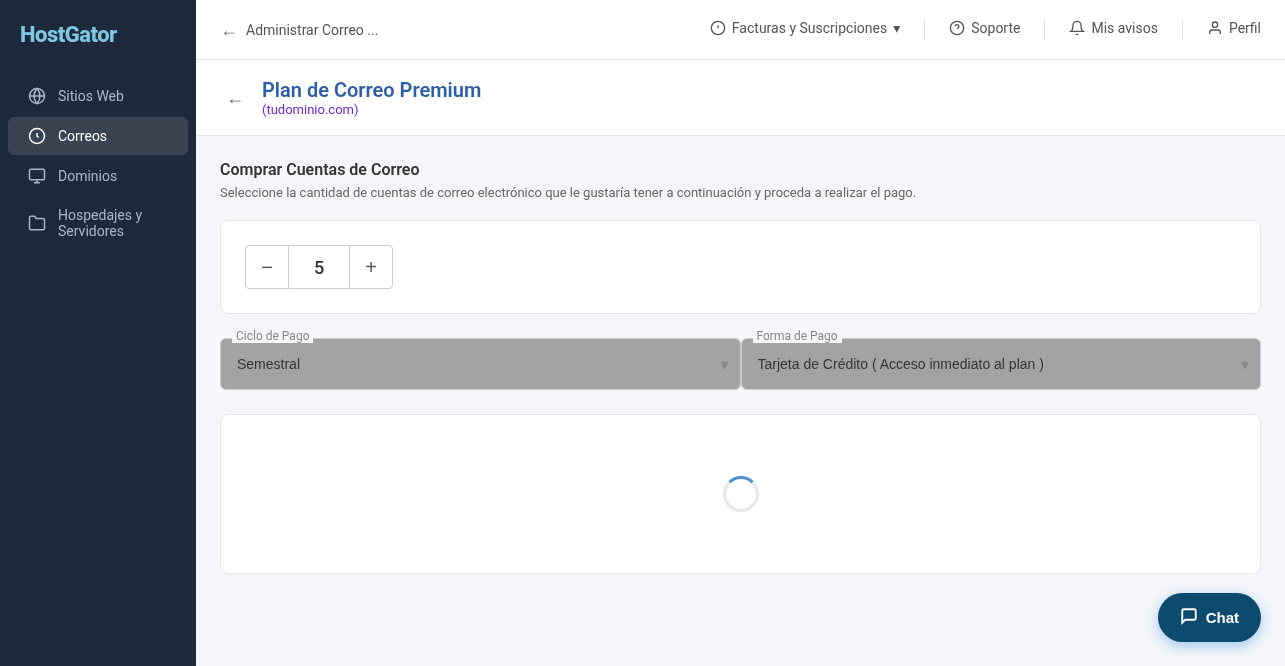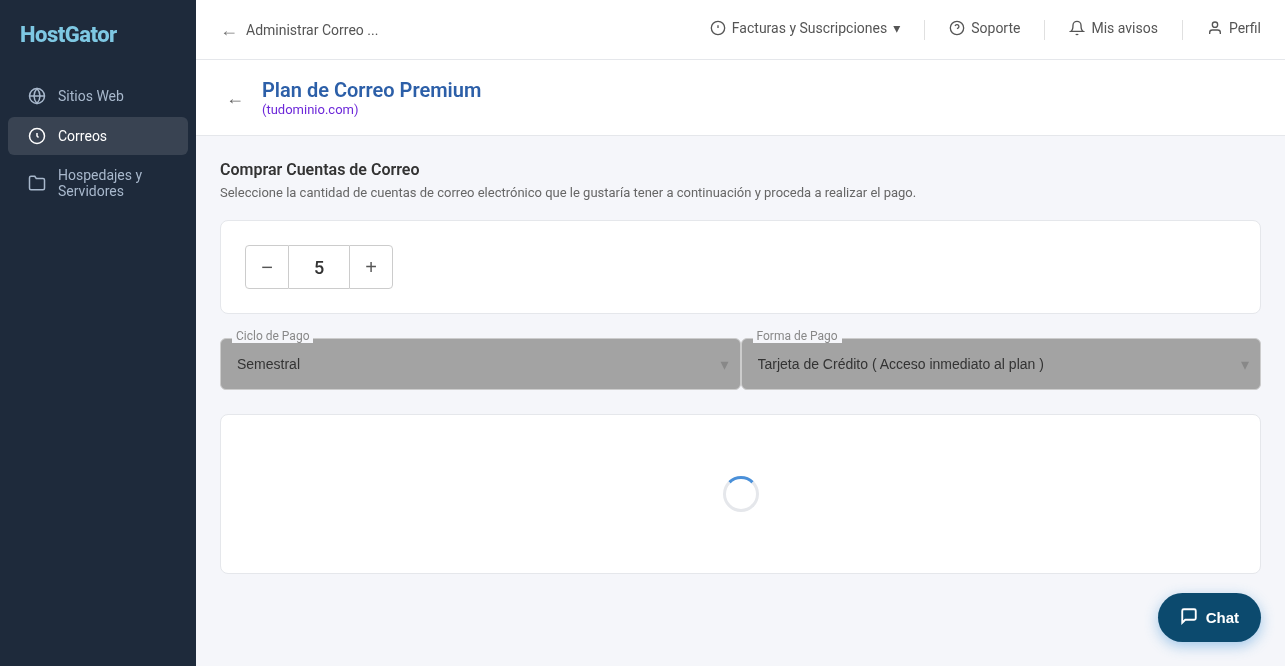--- a/index.html
+++ b/index.html
@@ -291,20 +291,30 @@
         <svg width="18" height="18" viewBox="0 0 24 24" fill="none" stroke="currentColor" stroke-width="2">
             <circle cx="12" cy="12" r="10"></circle>
             <polyline points="12 8 12 12 14 14"></polyline>
           </svg>
       </span>
       <span>Correos</span>
     </div>
     <div class="sidebar-item">
       <span class="icon">
         <svg width="18" height="18" viewBox="0 0 24 24" fill="none" stroke="currentColor" stroke-width="2">
+            <rect x="2" y="3" width="20" height="14" rx="2"></rect>
+            <line x1="8" y1="21" x2="16" y2="21"></line>
+            <line x1="12" y1="17" x2="12" y2="21"></line>
+          </svg>
+      </span>
+      <span>Dominios</span>
+    </div>
+    <div class="sidebar-item">
+      <span class="icon">
+        <svg width="18" height="18" viewBox="0 0 24 24" fill="none" stroke="currentColor" stroke-width="2">
             <path d="M22 19a2 2 0 0 1-2 2H4a2 2 0 0 1-2-2V5a2 2 0 0 1 2-2h5l2 3h9a2 2 0 0 1 2 2z"></path>
           </svg>
       </span>
       <span>Hospedajes y<br>Servidores</span>
     </div>
   </div>
 </nav>
 
 <div class="main">
 

